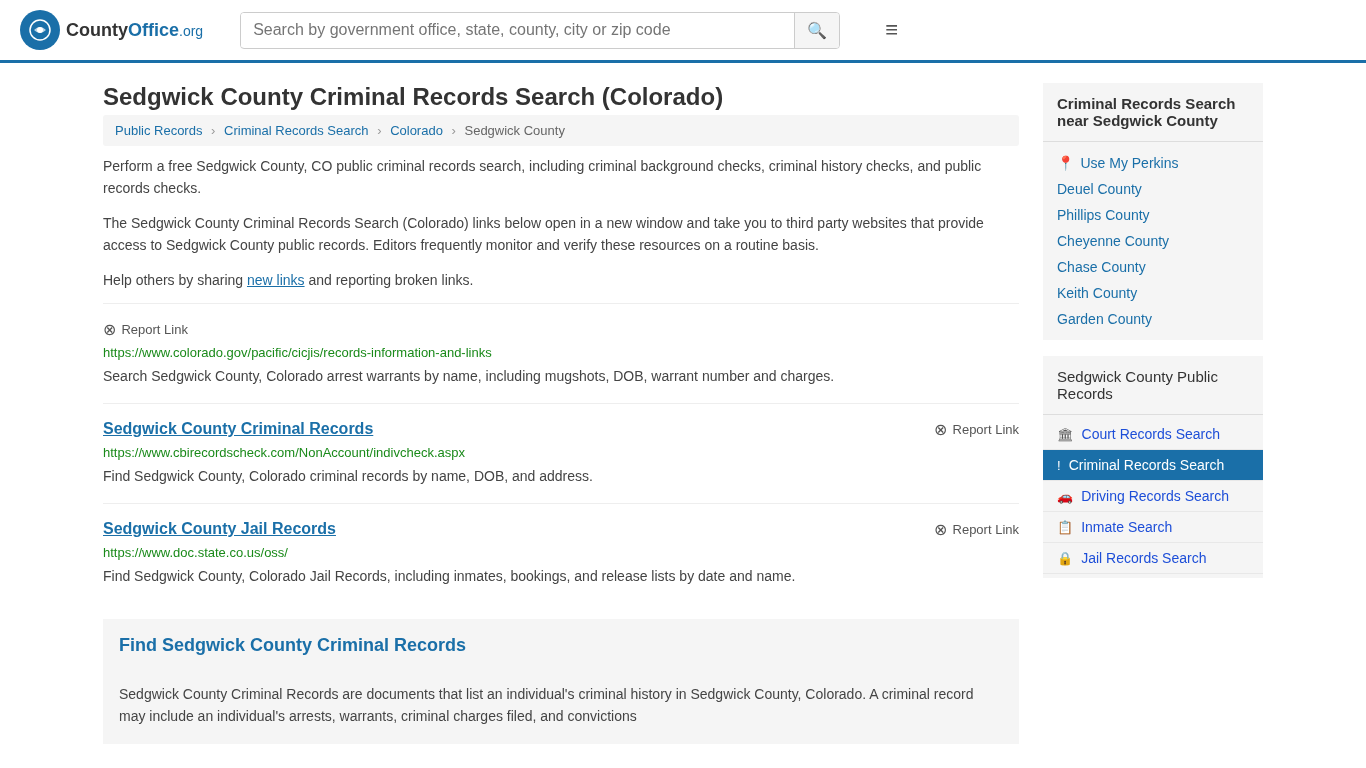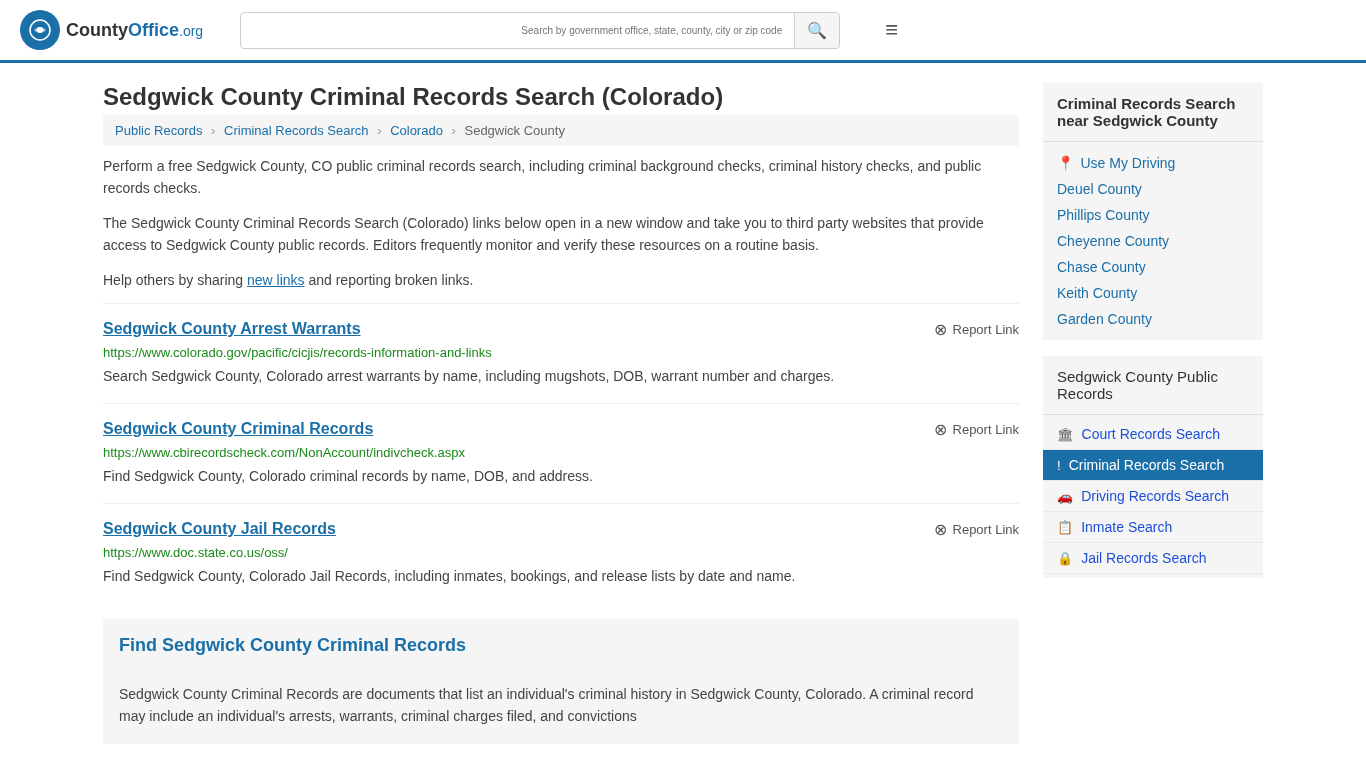--- a/index.html
+++ b/index.html
@@ -46,23 +46,22 @@
       align-items: center;
       border: 1px solid #ccc;
       border-radius: 4px;
       overflow: hidden;
     }
     .search-bar-wrapper input {
       flex: 1;
       border: none;
       outline: none;
       padding: 8px 12px;
-      font-size: 10px;
+      font-size: 16px;
       color: #737373;
-      text-align: right;
     }
     .search-bar-wrapper button {
       background: #f5f5f5;
       border: none;
       border-left: 1px solid #ccc;
       padding: 8px 12px;
       cursor: pointer;
       font-size: 16px;
       color: #555;
     }
@@ -305,21 +304,20 @@
 
     <p class="desc-text">Perform a free Sedgwick County, CO public criminal records search, including criminal background checks, criminal history checks, and public records checks.</p>
     <p class="desc-text">The Sedgwick County Criminal Records Search (Colorado) links below open in a new window and take you to third party websites that provide access to Sedgwick County public records. Editors frequently monitor and verify these resources on a routine basis.</p>
     <p class="desc-text">
       <span>Help others by sharing </span><a href="#">new links</a><span> and reporting broken links.</span>
     </p>
 
     <div id="records-container">
         <div class="record-section">
     <div class="record-header">
-      <a class="record-title" href="#">Sedgwick County Arrest Warrants</a>
       <div class="report-link-btn">
         <span class="report-icon">⊗</span>
         <span>Report Link</span>
       </div>
     </div>
     <div class="record-url">https://www.colorado.gov/pacific/cicjis/records-information-and-links</div>
     <div class="record-desc">Search Sedgwick County, Colorado arrest warrants by name, including mugshots, DOB, warrant number and charges.</div>
   </div>
         <div class="record-section">
     <div class="record-header">
@@ -351,21 +349,21 @@
     </div>
   </div>
 
   <aside class="sidebar">
 
     <div class="sidebar-box">
       <div class="sidebar-box-title">Criminal Records Search near Sedgwick County</div>
       <ul class="sidebar-list" id="nearby-list">
         <li>
           <span class="location-icon">📍</span>
-          <a href="#">Use My Driving</a>
+          <a href="#">Use My Perkins</a>
         </li>
       <li>
             <a href="#">Deuel County</a>
           </li>
           <li>
             <a href="#">Phillips County</a>
           </li>
           <li>
             <a href="#">Cheyenne County</a>
           </li>

